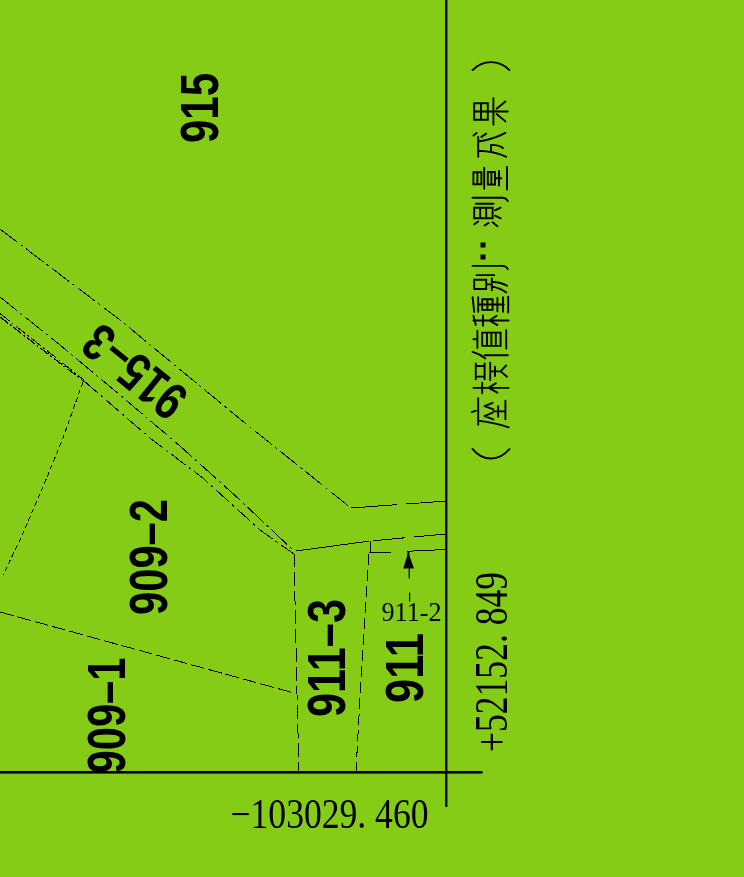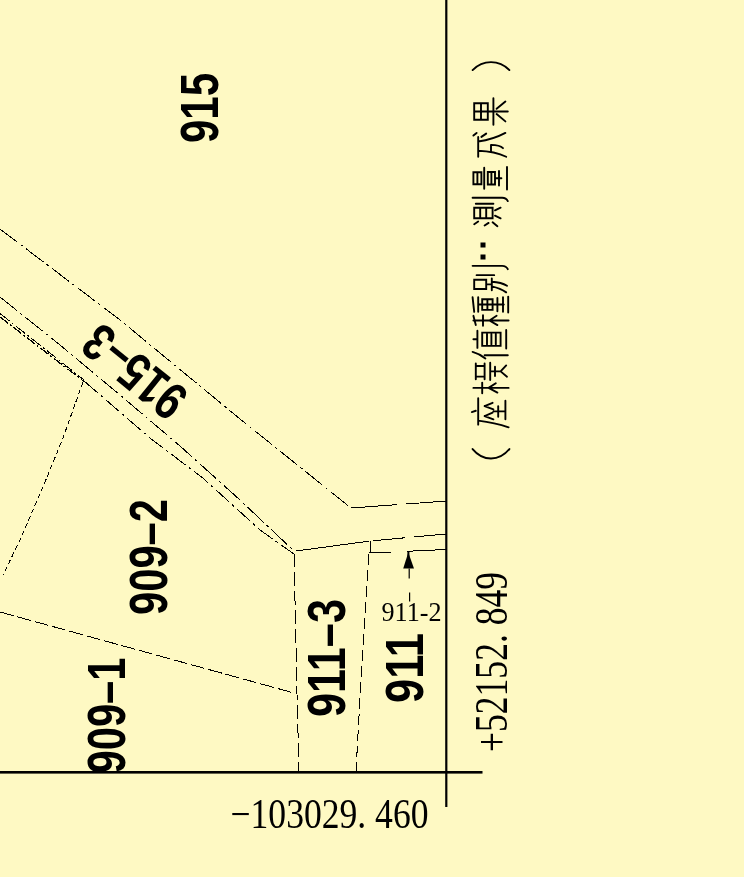--- a/index.html
+++ b/index.html
@@ -1,16 +1,16 @@
 <!DOCTYPE html>
 <html><head>
 <meta charset="utf-8">
 <style>
 html,body{margin:0;padding:0;background:#ffffff;}
-#map{position:relative;width:744px;height:877px;overflow:hidden;background:#fef9c3;}
+#map{position:relative;width:744px;height:877px;overflow:hidden;background:#84cc16;}
 text{fill:#000000;}
 </style>
 </head>
 <body>
 
 <div id="map">
 <svg width="744" height="877" viewBox="0 0 744 877" xmlns="http://www.w3.org/2000/svg">
 <g fill="none" stroke="#000000" stroke-width="1" shape-rendering="crispEdges">
 
 <polyline points="0,229 120,320 240,419 351,508" stroke-dasharray="22 4 2.5 4"></polyline>

